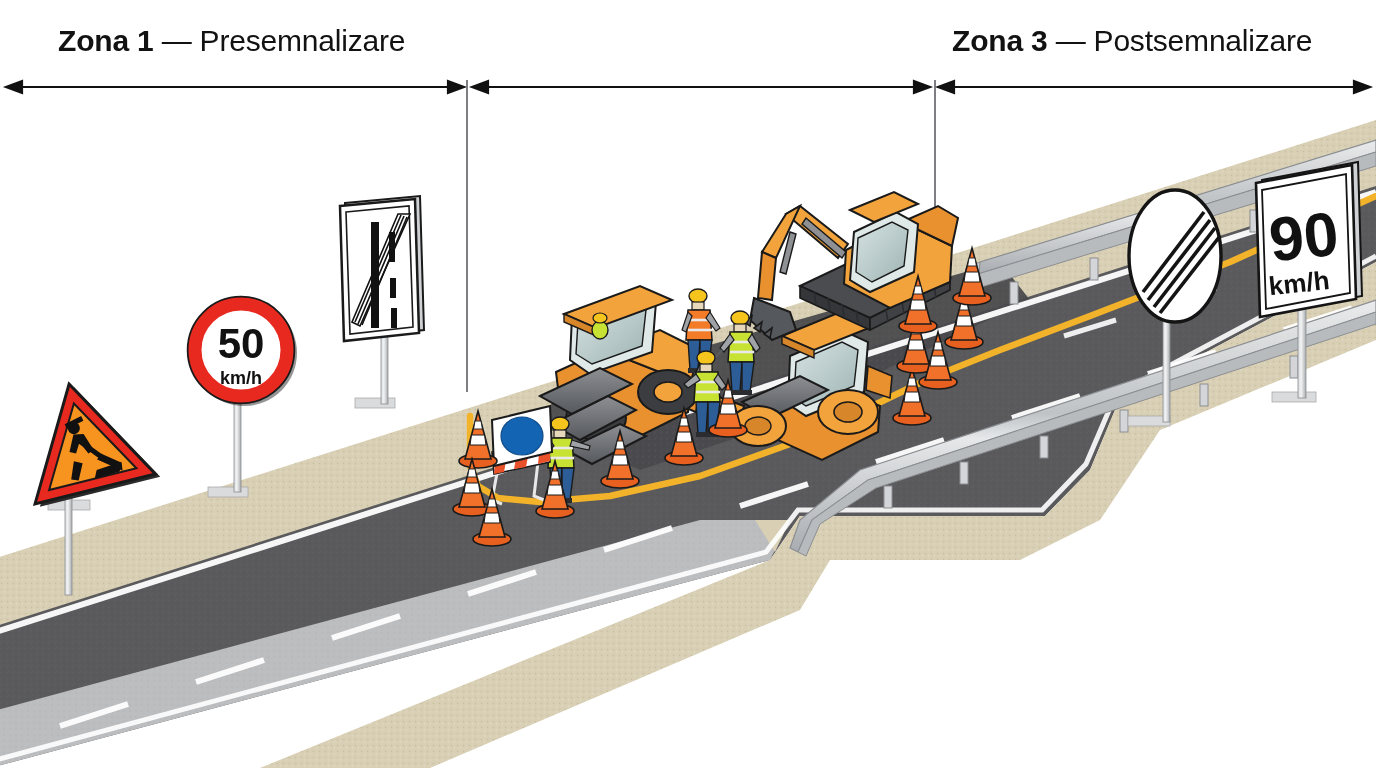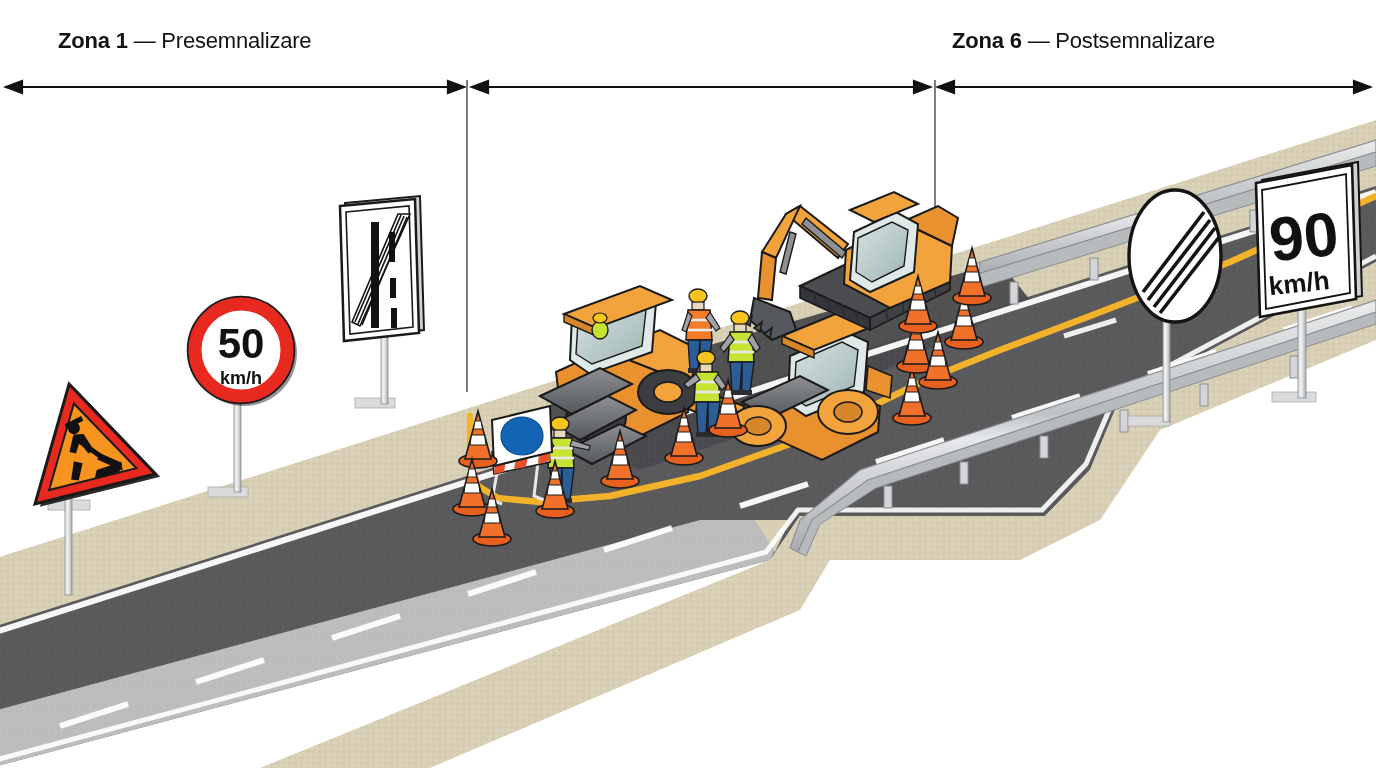--- a/index.html
+++ b/index.html
@@ -3,41 +3,41 @@
 <meta charset="utf-8">
 <style>
   html,body{margin:0;padding:0;background:#ffffff;}
   body{width:1376px;height:768px;overflow:hidden;font-family:"Liberation Sans",sans-serif;}
   #stage{position:relative;width:1376px;height:768px;background:#ffffff;overflow:hidden;}
   #scene{position:absolute;inset:0;}
 
   
   .zone-label{
     position:absolute;top:24px;white-space:nowrap;
-    font-size:22px;line-height:34px;color:#121212;letter-spacing:-0.2px;
+    font-size:30px;line-height:34px;color:#121212;letter-spacing:-0.2px;
   }
   .zone-label .zn{font-weight:700;}
   .zone-label .dash{font-weight:400;}
   .zone-label .zt{font-weight:400;}
   #zl0{left:58px;}
   #zl1{left:508px;}
   #zl2{left:952px;}
 </style>
 </head>
 <body>
 
 <div id="stage">
 
   <div class="zone-label" id="zl0">
     <span class="zn">Zona 1</span>
     <span class="dash">—</span>
     <span class="zt">Presemnalizare</span>
   </div>
   <div class="zone-label" id="zl2">
-    <span class="zn">Zona 6</span>
+    <span class="zn">Zona 3</span>
     <span class="dash">—</span>
     <span class="zt">Postsemnalizare</span>
   </div>
 
   <svg id="scene" viewBox="0 0 1376 768" width="1376" height="768">
     <defs>
       <pattern id="noise" width="6" height="6" patternUnits="userSpaceOnUse">
         <rect width="6" height="6" fill="#000" opacity="0"></rect>
         <circle cx="1" cy="1" r="0.7" fill="#ffffff" opacity="0.05"></circle>
         <circle cx="4" cy="3" r="0.7" fill="#000000" opacity="0.05"></circle>

